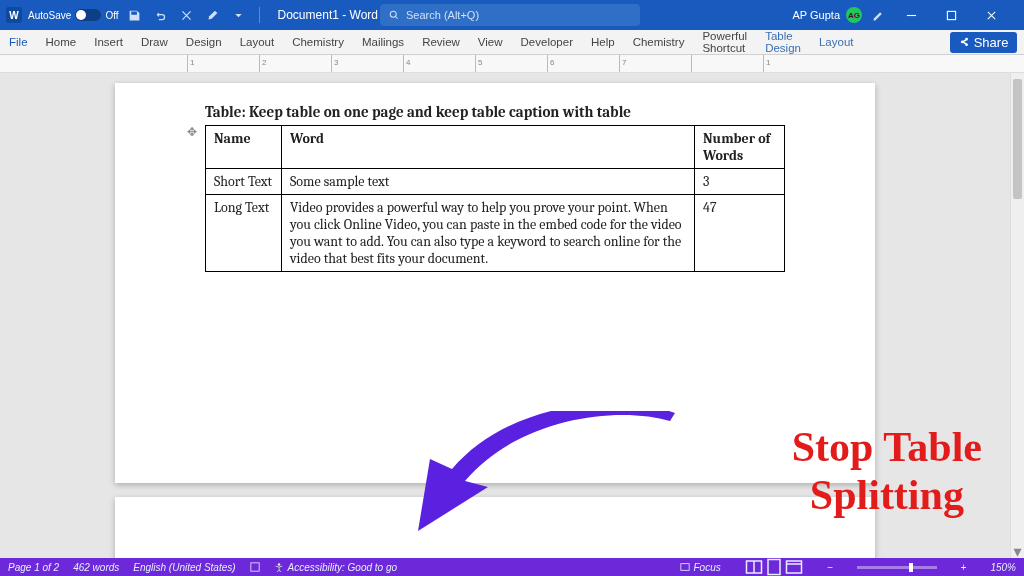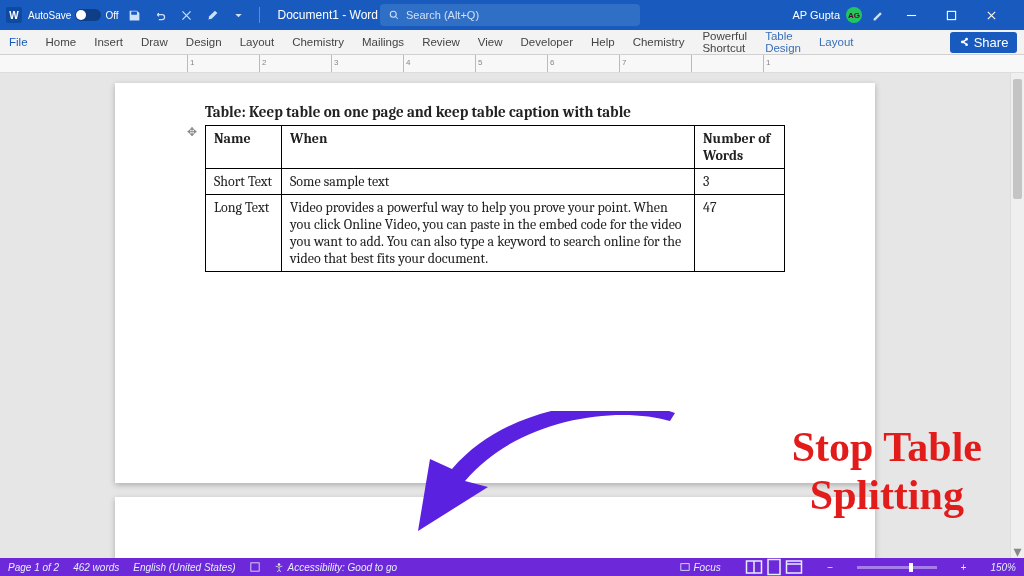--- a/index.html
+++ b/index.html
@@ -205,21 +205,21 @@
 <div class="canvas">
 
   <div class="page page1">
     <span class="table-anchor">✥</span>
     <div class="page-content">
       <div class="table-caption">Table: Keep table on one page and keep table caption with table</div>
       <table class="doc-table">
         <tbody>
             <tr>
           <th class="col-name">Name</th>
-          <th>When</th>
+          <th>Word</th>
           <th class="col-num">Number of Words</th>
         </tr>
         <tr>
           <td>Short Text</td>
           <td>Some sample text</td>
           <td>3</td>
         </tr>
         <tr>
           <td>Long Text</td>
           <td>Video provides a powerful way to help you prove your point. When you click Online Video, you can paste in the embed code for the video you want to add. You can also type a keyword to search online for the video that best fits your document.</td>

